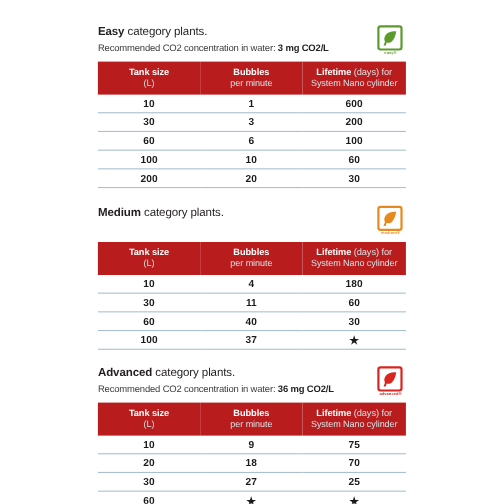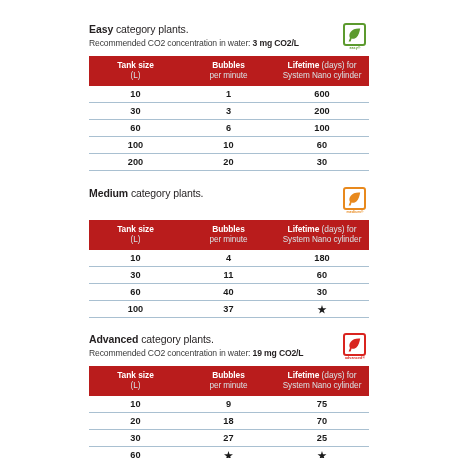--- a/index.html
+++ b/index.html
@@ -276,21 +276,21 @@
               <td><span>100</span></td>
               <td><span>37</span></td>
               <td><span class="star">★</span></td>
             </tr>   
           </tbody>
         </table>
       </div>
       <div class="section sec-advanced">  
         <div class="sec-head">    
           <div class="title"><span class="lvl">Advanced</span><span> category plants.</span></div>    
-          <div class="subtitle"><span>Recommended CO2 concentration in water: </span><span class="conc">19 mg CO2/L</span></div>    
+          <div class="subtitle"><span>Recommended CO2 concentration in water: </span><span class="conc">36 mg CO2/L</span></div>    
           <div class="badge badge-advanced">
             <span class="frame"></span>
             <span class="leaf"><svg viewBox="0 0 16 16" width="16" height="16" aria-hidden="true">
                 <path d="M13.2 1.6 C9.2 1.2 5.6 2.3 3.6 4.9 C2.1 6.8 2.0 9.2 3.0 10.9 L1.6 14.4 L3.6 14.4 L4.6 11.6 C6.0 12.2 8.0 11.8 9.4 10.5 C11.6 8.4 12.6 5.2 13.2 1.6 Z" fill="currentColor"></path>
               </svg></span>
             <span class="cap">advanced®</span>
           </div>  
         </div>  
         <table class="ctab">   
           <colgroup>

